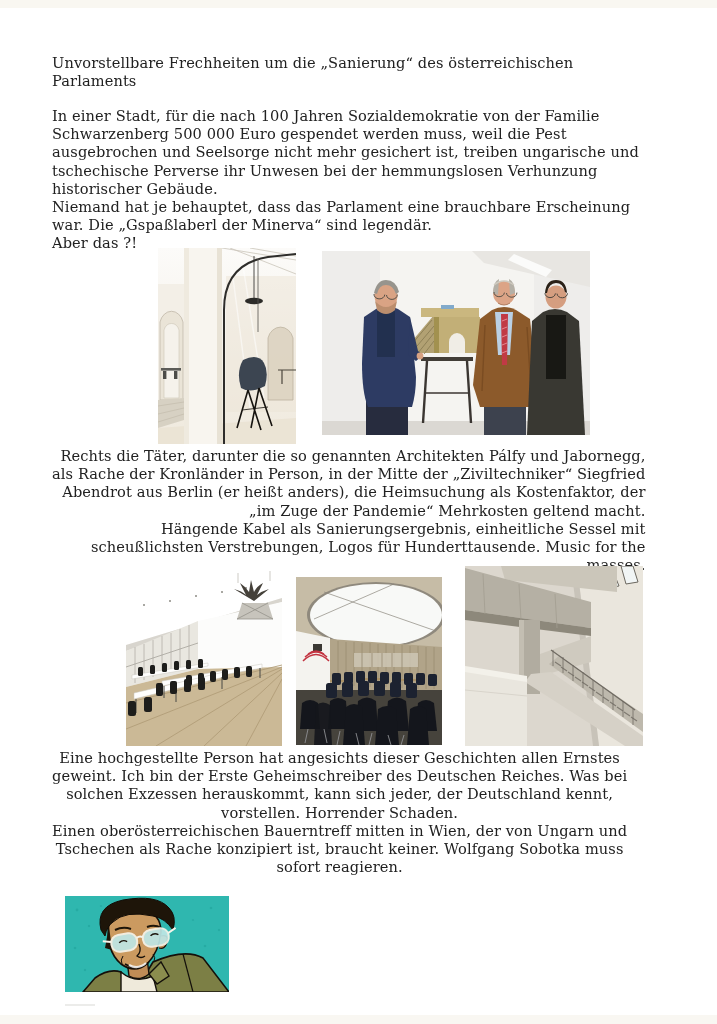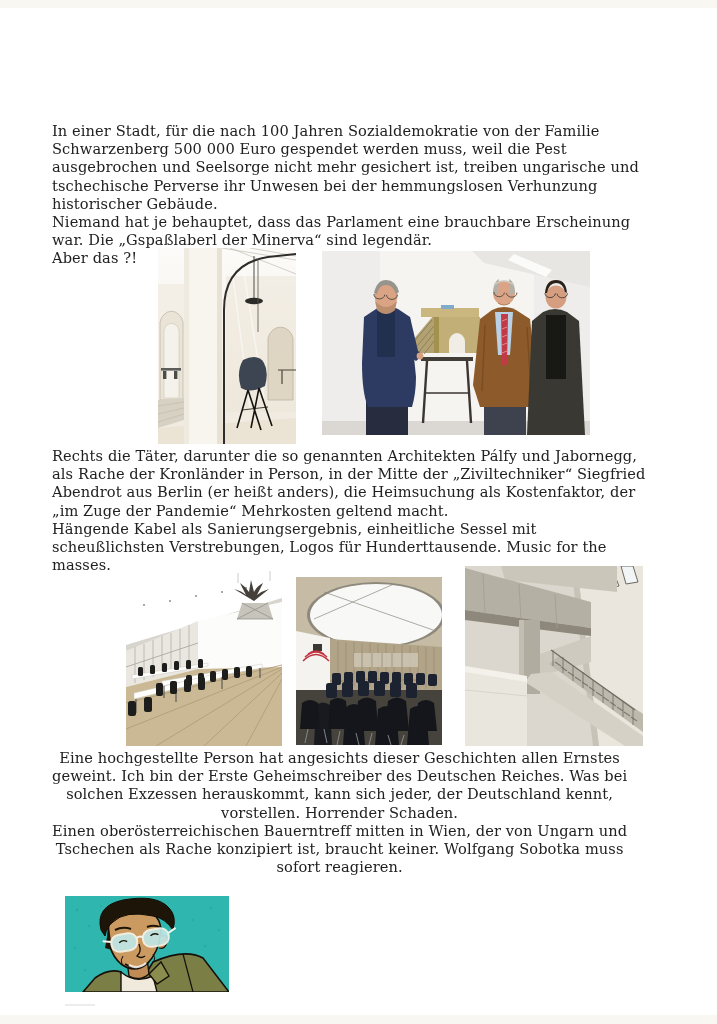--- a/index.html
+++ b/index.html
@@ -16,34 +16,36 @@
   .text{
     position:absolute;
     left:52px;
     color:#212121;
     font-size:14.6px;
     line-height:18.2px;
     white-space:pre;
     letter-spacing:0.1px;
   }
   .title{top:54px;}
-  .para-intro{top:122px;}
-  .para-architects{top:447px;}
+  .para-intro{top:107px;}
+  .para-architects{top:447px;text-align:right;}
   .para-reaction{top:749px;text-align:center;}
   figure.fig{position:absolute;margin:0;padding:0;}
   figure.fig svg{display:block;width:100%;height:100%;}
   .faint-dash{position:absolute;left:65px;top:1004px;width:30px;height:2px;background:#ececea;}
 </style>
 </head>
 <body>
 
 <div class="page">
 
   <div class="edge-band top"></div>
 
+  <div class="text title">Unvorstellbare Frechheiten um die „Sanierung“ des österreichischen
+Parlaments</div>
 
   <div class="text para-intro">In einer Stadt, für die nach 100 Jahren Sozialdemokratie von der Familie
 Schwarzenberg 500 000 Euro gespendet werden muss, weil die Pest
 ausgebrochen und Seelsorge nicht mehr gesichert ist, treiben ungarische und
 tschechische Perverse ihr Unwesen bei der hemmungslosen Verhunzung
 historischer Gebäude.
 Niemand hat je behauptet, dass das Parlament eine brauchbare Erscheinung
 war. Die „Gspaßlaberl der Minerva“ sind legendär.
 Aber das ?!</div>
 

